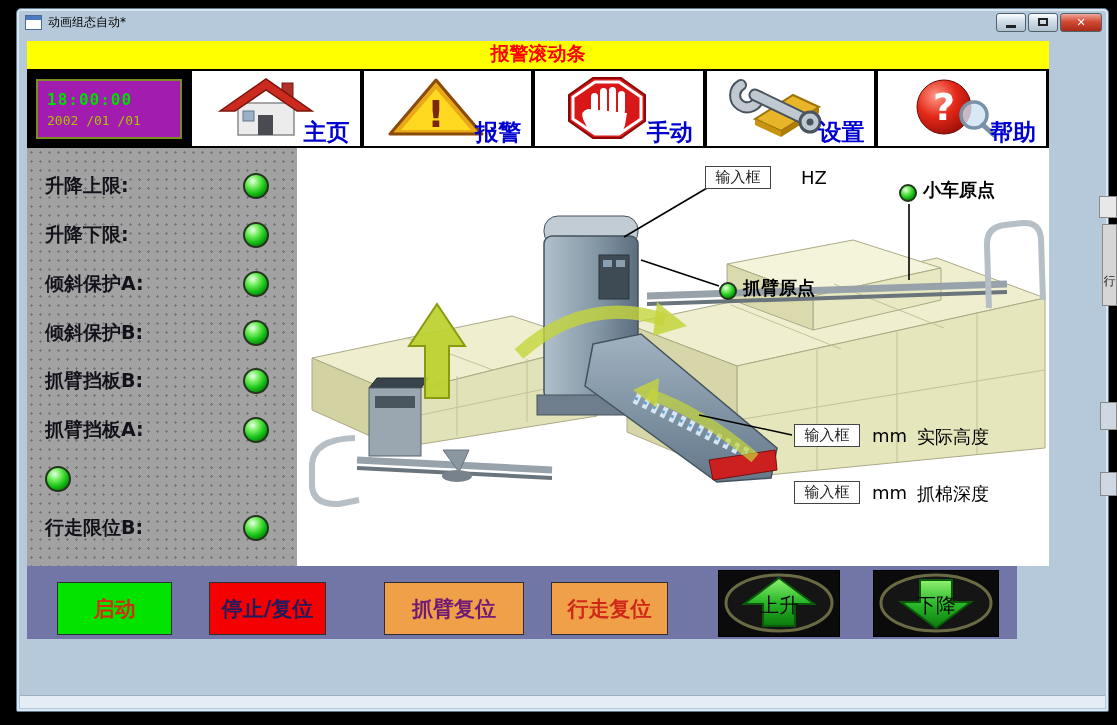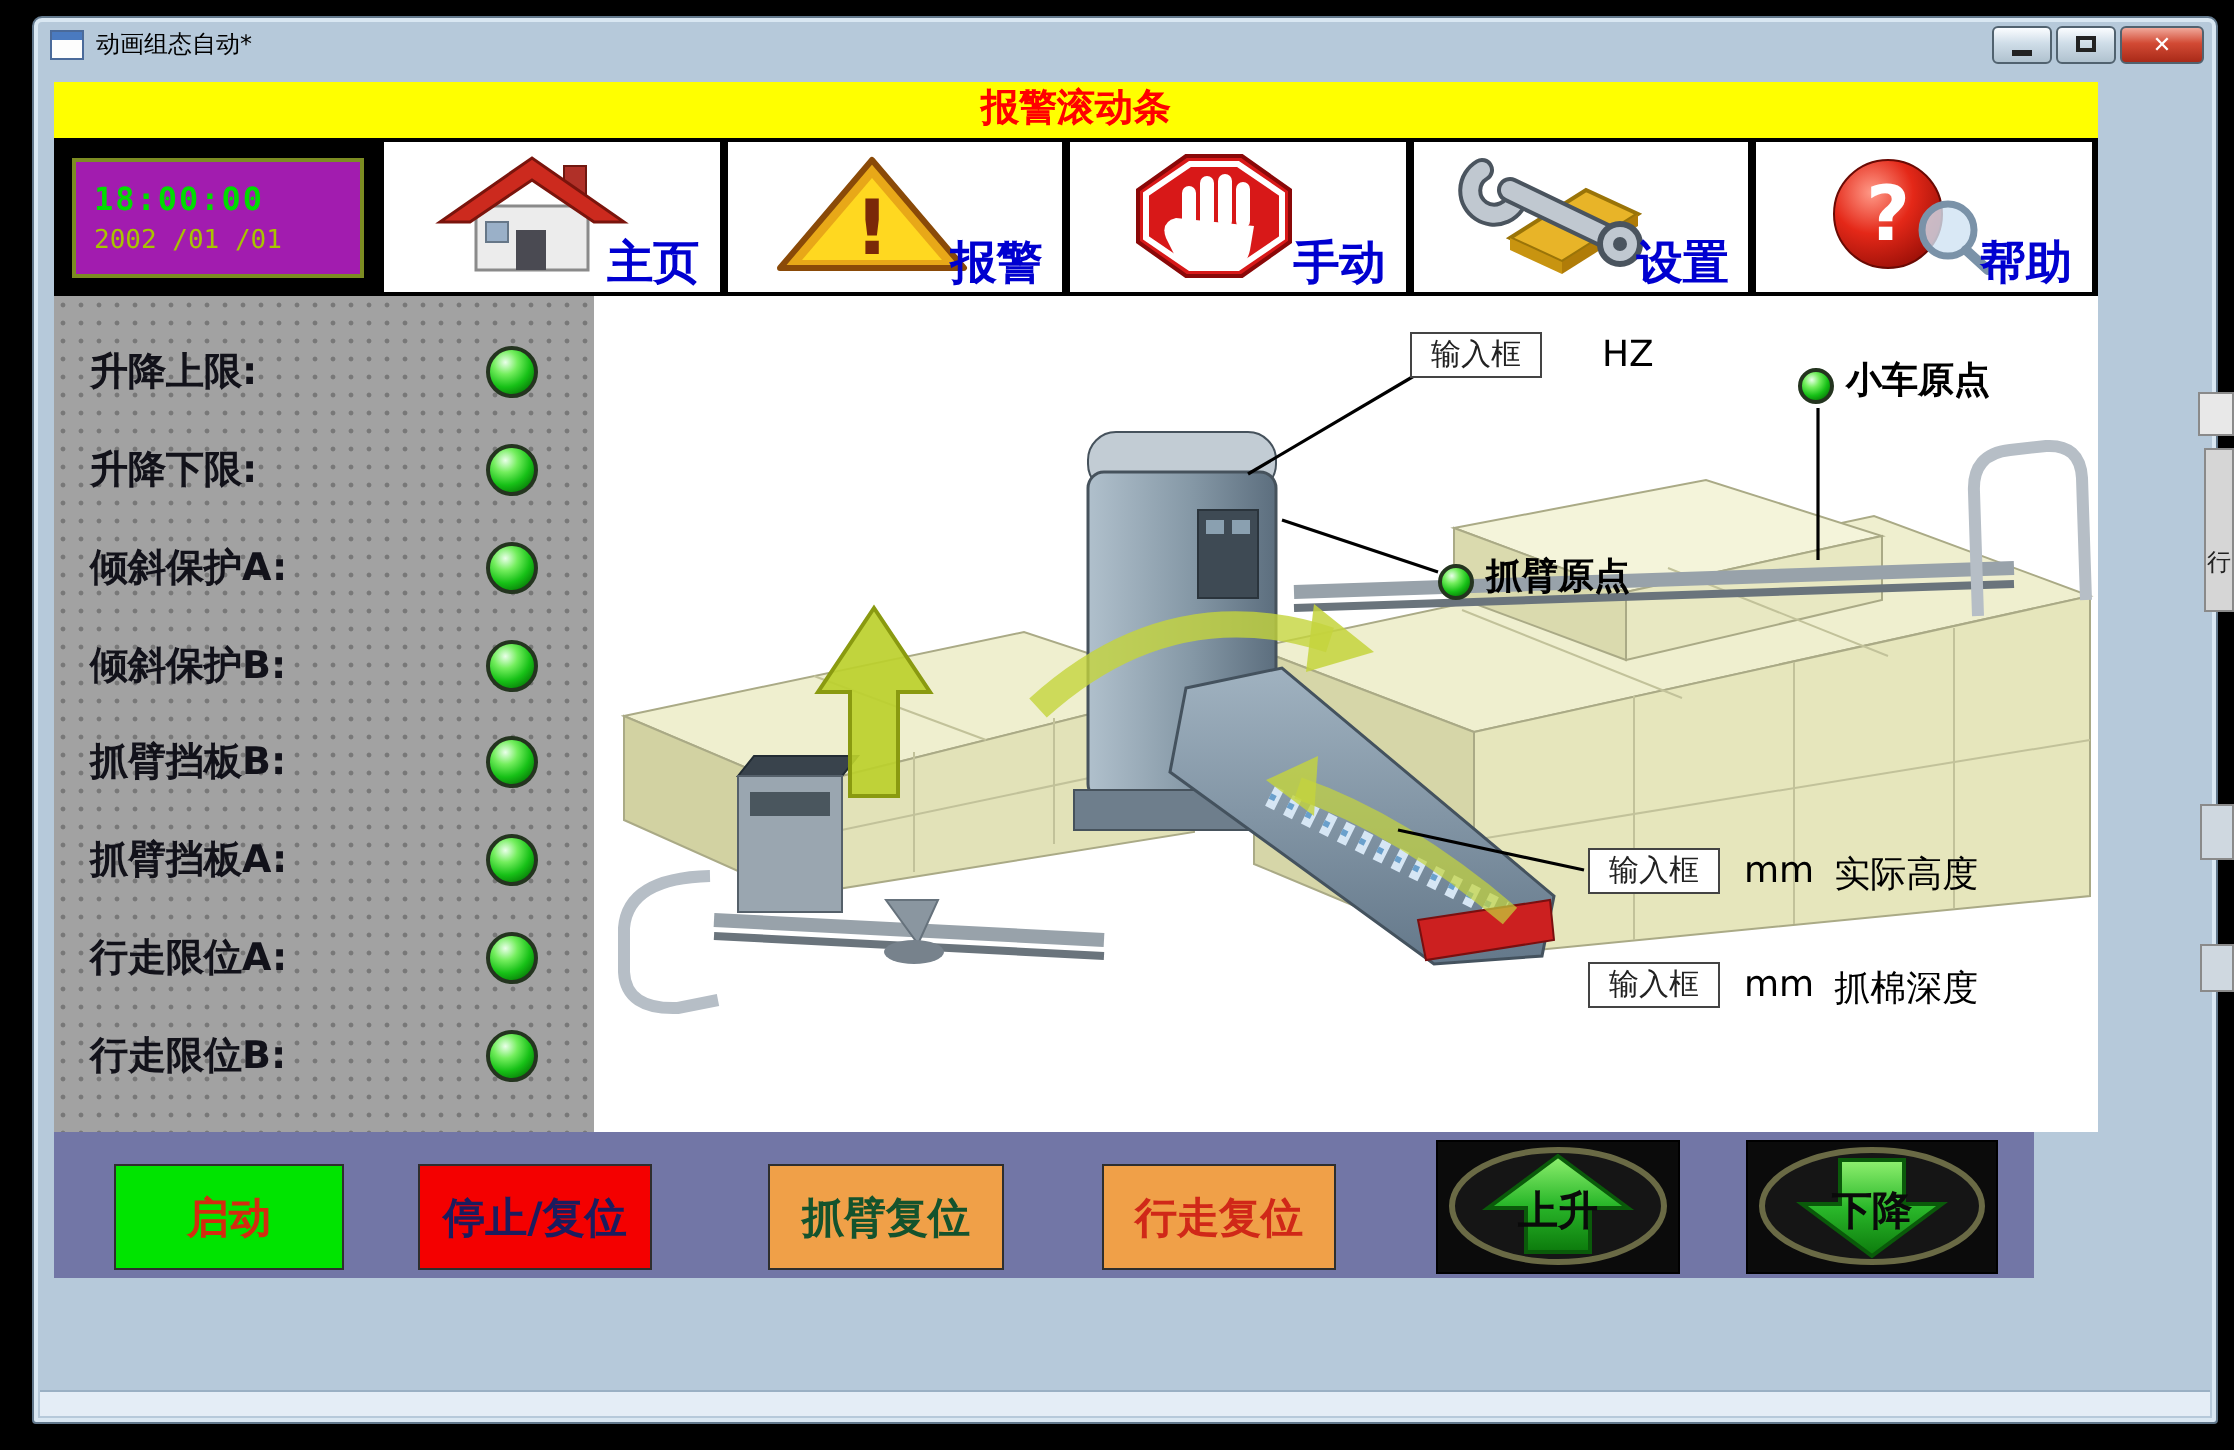--- a/index.html
+++ b/index.html
@@ -50,26 +50,26 @@
   .ann-text{position:absolute;font-size:18px;color:#000;white-space:nowrap;}
   .ann-text.bold{font-weight:bold;}
   .ann-led{position:absolute;}
   .unit-row{position:absolute;display:flex;gap:10px;font-size:18px;color:#000;white-space:nowrap;}
   
   .bottom-bar{position:absolute;left:10px;top:557px;width:990px;height:73px;background:#7276a6;}
   .ctl{position:absolute;top:16px;height:53px;border:1px solid #2e2e2e;font-size:21px;font-weight:bold;
     font-family:inherit;cursor:default;padding:0;}
   .ctl.start{left:30px;width:115px;background:#00e400;color:#d42c10;text-align:center;}
   .ctl.stop{left:182px;width:117px;background:#f40000;color:#1c1c5e;}
-  .ctl.reset-a{left:357px;width:118px;background:#f0a048;color:#14532d;}
+  .ctl.reset-a{left:357px;width:140px;background:#f0a048;color:#701a75;}
   .ctl.reset-b{left:524px;width:117px;background:#f0a048;color:#d02818;}
   .arrow-btn{position:absolute;top:4px;width:120px;height:65px;background:#0b0b0b;border:1px solid #000;cursor:default;}
   .arrow-btn.up{left:691px;}
   .arrow-btn.down{left:846px;width:124px;}
-  .arrow-label{position:absolute;left:0;right:0;top:21px;text-align:center;font-size:20px;font-weight:bold;color:#0a0a0a;}
+  .arrow-label{position:absolute;left:0;right:0;top:21px;text-align:center;font-size:20px;font-weight:normal;color:#0a0a0a;}
   
   .footer-strip{position:absolute;left:3px;right:3px;bottom:3px;height:12px;background:#e4edf6;border-top:1px solid #9ab0c4;}
   
   .frag{position:absolute;background:#d6d6d6;border:1px solid #8a8a8a;box-sizing:border-box;}
   .frag-text{font-size:12px;color:#222;display:block;text-align:center;margin-top:48px;}
 </style>
 </head>
 <body>
 
 <div class="window">
@@ -187,21 +187,20 @@
     </div>
     <div class="status-row">
       <span class="status-label">抓臂挡板B:</span>
       <span class="led"></span>
     </div>
     <div class="status-row">
       <span class="status-label">抓臂挡板A:</span>
       <span class="led"></span>
     </div>
     <div class="status-row">
-      <span class="status-label">行走限位A:</span>
       <span class="led"></span>
     </div>
     <div class="status-row">
       <span class="status-label">行走限位B:</span>
       <span class="led"></span>
     </div>
   </div>
 
   <div class="main-area">
     <svg class="machine" width="752" height="418" viewBox="0 0 752 418">

